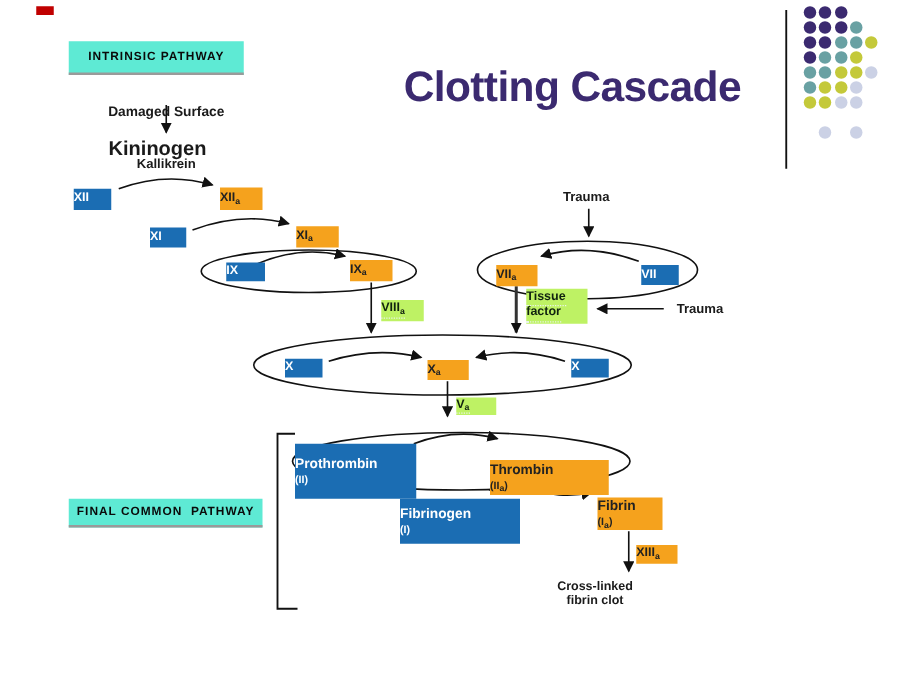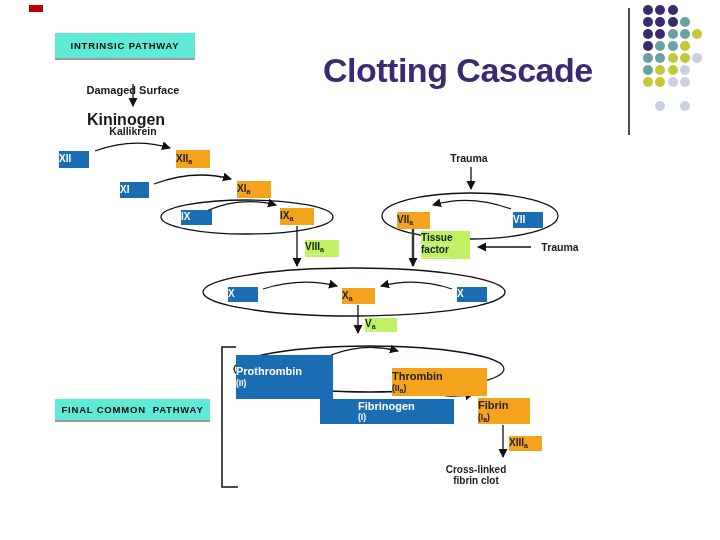--- a/index.html
+++ b/index.html
@@ -171,21 +171,21 @@
 
   <div class="fbox blue" style="left:236px; top:355px; width:97px; height:44px;">
     <span class="name-line">Prothrombin</span>
     <span class="num-line">(II)</span>
     </div>
   <div class="fbox orange" style="left:392px; top:356px; width:95px; height:28px;margin-top:12px;">
     <span class="name-line">Thrombin</span>
     <span class="num-line"><span>(II</span><sub>a</sub><span>)</span></span>
     </div>
 
-  <div class="fbox blue" style="left:320px; top:399px; width:96px; height:25px;padding-left:38px;">
+  <div class="fbox blue" style="left:320px; top:399px; width:96px; height:36px;">
     <span class="name-line">Fibrinogen</span>
     <span class="num-line">(I)</span>
     </div>
   <div class="fbox orange" style="left:478px; top:398px; width:52px; height:26px;">
     <span class="name-line">Fibrin</span>
     <span class="num-line"><span>(I</span><sub>a</sub><span>)</span></span>
     </div>
 
   <div class="fbox orange" style="left:509px; top:436px; width:33px; height:15px;">
     <span><span>XIII</span><sub>a</sub></span>

